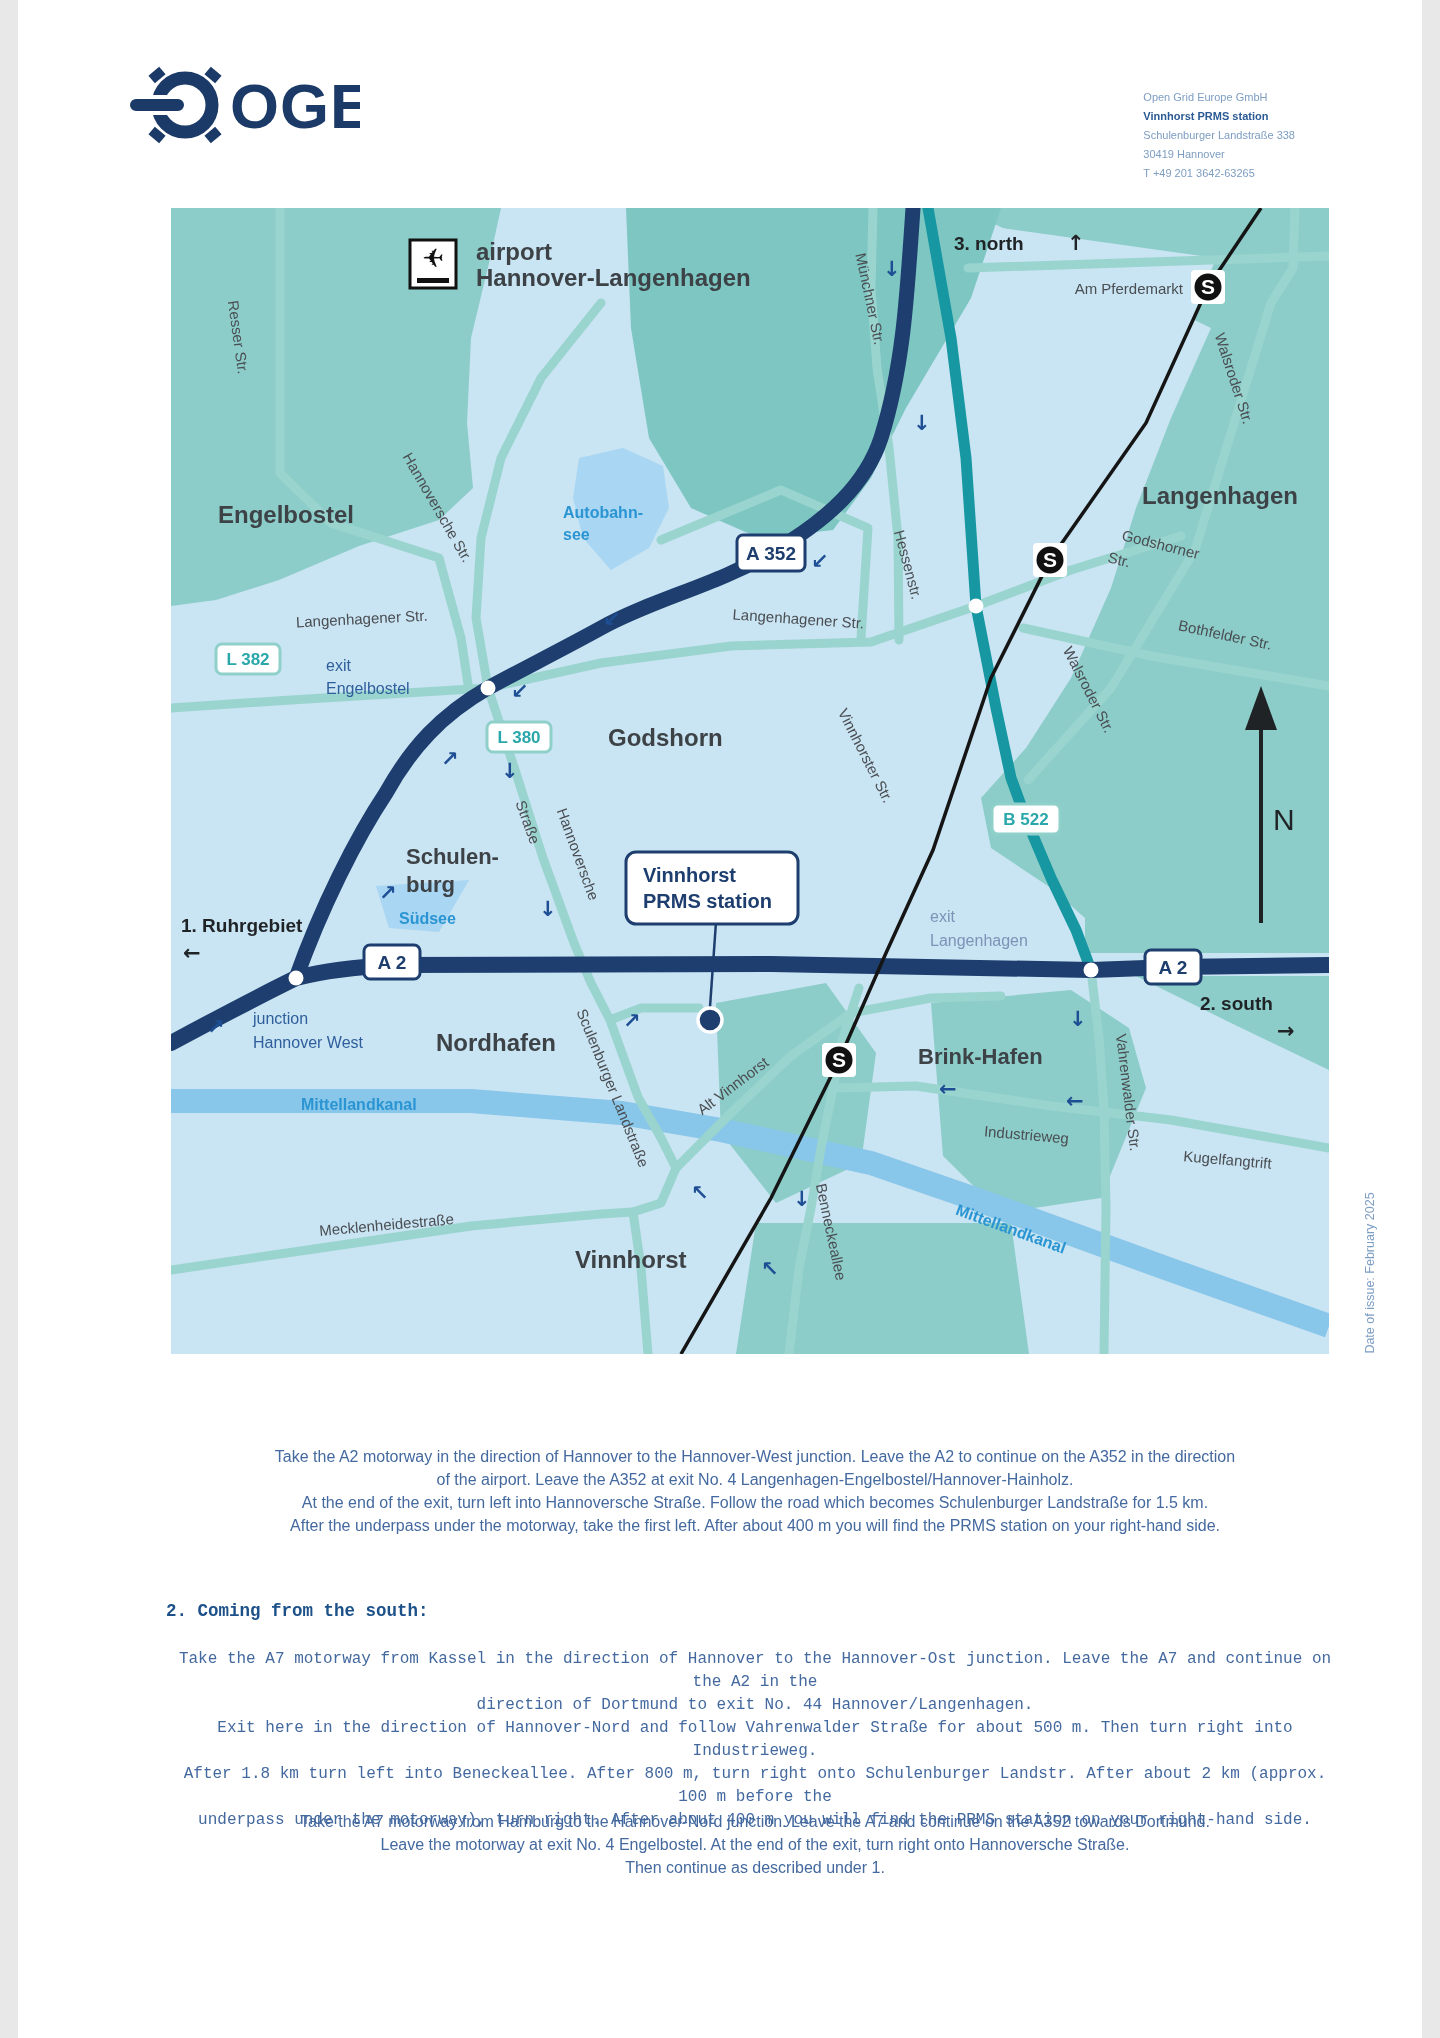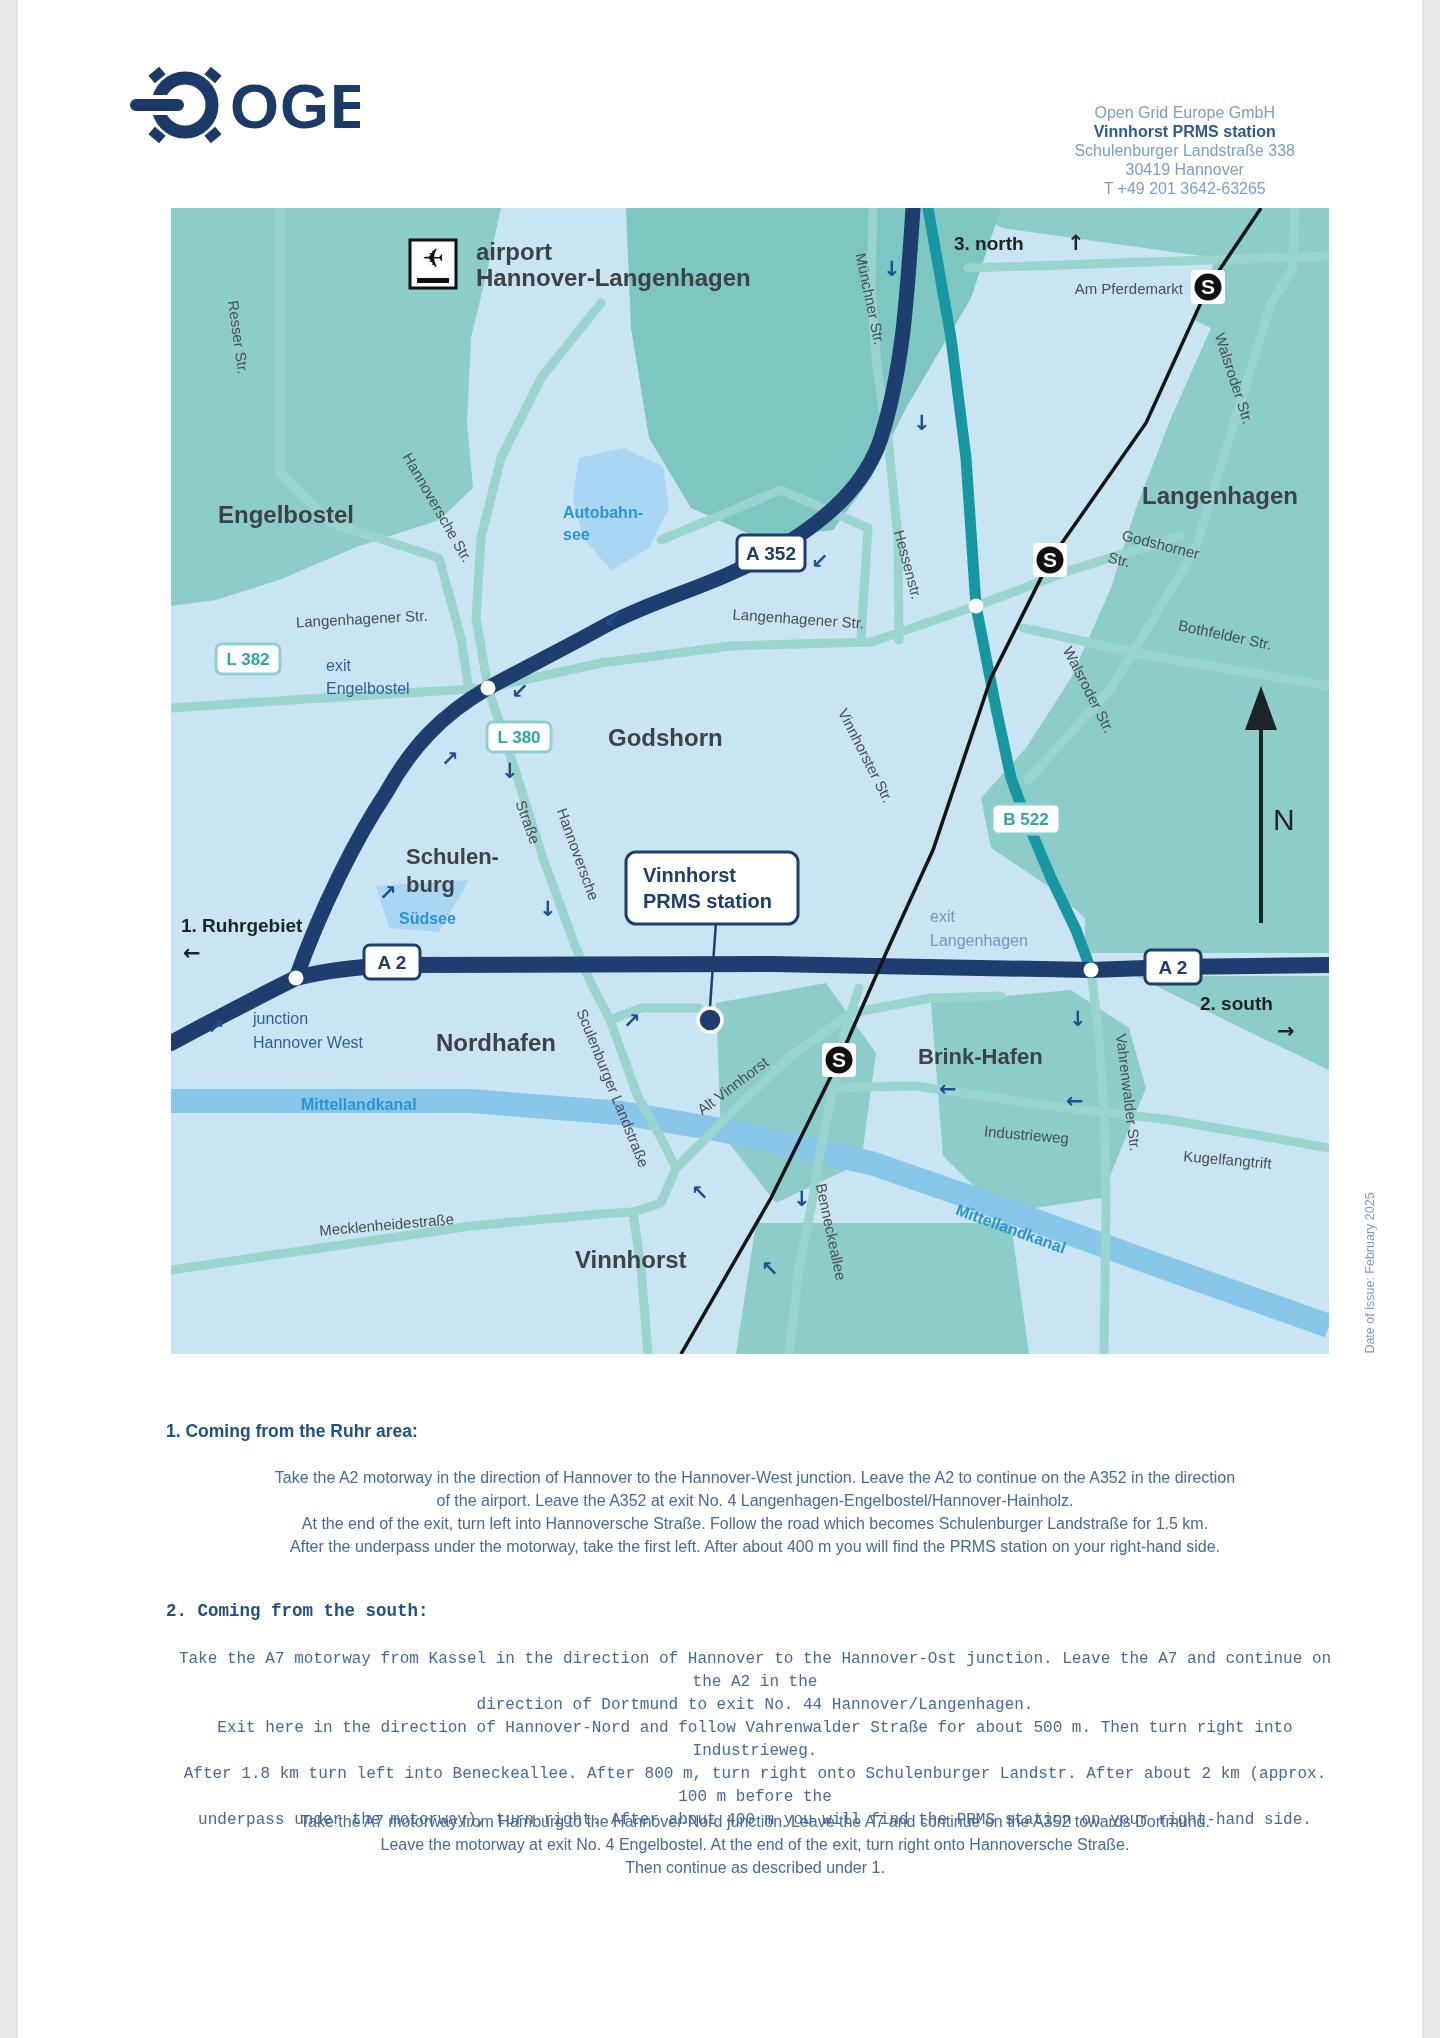--- a/index.html
+++ b/index.html
@@ -1,21 +1,21 @@
 <!DOCTYPE html>
 <html><head>
 <meta charset="utf-8">
 <style>
   html,body{margin:0;padding:0;background:#e8e8e8;}
   .page{position:relative;width:1404px;height:2038px;background:#ffffff;overflow:hidden;
         font-family:"Liberation Sans",sans-serif;margin:0 auto;}
   .abs{position:absolute;}
   
   .logo{left:112px;top:58px;}
-  .address{right:127px;top:88px;text-align:center;font-size:16px;line-height:19px;color:#7d9dc2;margin-top:15px;}
+  .address{right:127px;top:88px;text-align:left;font-size:11px;line-height:19px;color:#7d9dc2;}
   .address .bold{font-weight:bold;color:#2a5a94;}
   
   .map-wrap{left:153px;top:208px;width:1158px;height:1146px;}
   svg text{font-family:"Liberation Sans","DejaVu Sans",sans-serif;}
   .lbl{fill:#4a4e53;font-size:15px;}
   .place{fill:#3d4247;font-size:24px;font-weight:bold;}
   .place-md{fill:#3d4247;font-size:22px;font-weight:bold;}
   .water-lbl{fill:#2a95d2;font-size:16px;font-weight:bold;}
   .exit-lbl{fill:#2e5f9c;font-size:16px;}
   .exit-lbl2{fill:#7d93b8;font-size:16px;}
@@ -255,21 +255,20 @@
       <rect x="455" y="644" width="172" height="72" rx="10" fill="#ffffff" stroke="#1d3e6e" stroke-width="3"></rect>
       <text x="472" y="674" font-size="20" font-weight="bold" fill="#1d3e6e">Vinnhorst</text>
       <text x="472" y="700" font-size="20" font-weight="bold" fill="#1d3e6e">PRMS station</text>
     </g>
   </svg>
   </div>
 
   <div class="abs side-note" style="left:1232px;top:1266px;width:240px;text-align:center;">Date of issue: February 2025</div>
 
   <div class="abs section" style="top:1421px;">
-    <div class="sec-h">1. Coming from the Ruhr area:</div>
     <div class="sec-b" style="margin-top:24px;">Take the A2 motorway in the direction of Hannover to the Hannover-West junction. Leave the A2 to continue on the A352 in the direction
 of the airport. Leave the A352 at exit No. 4 Langenhagen-Engelbostel/Hannover-Hainholz.
 At the end of the exit, turn left into Hannoversche Straße. Follow the road which becomes Schulenburger Landstraße for 1.5 km.
 After the underpass under the motorway, take the first left. After about 400 m you will find the PRMS station on your right-hand side.</div>
   </div>
 
   <div class="abs section" style="top:1601px;font-family:Liberation Mono, monospace;">
     <div class="sec-h">2. Coming from the south:</div>
     <div class="sec-b" style="margin-top:27px;">Take the A7 motorway from Kassel in the direction of Hannover to the Hannover-Ost junction. Leave the A7 and continue on the A2 in the
 direction of Dortmund to exit No. 44 Hannover/Langenhagen.

